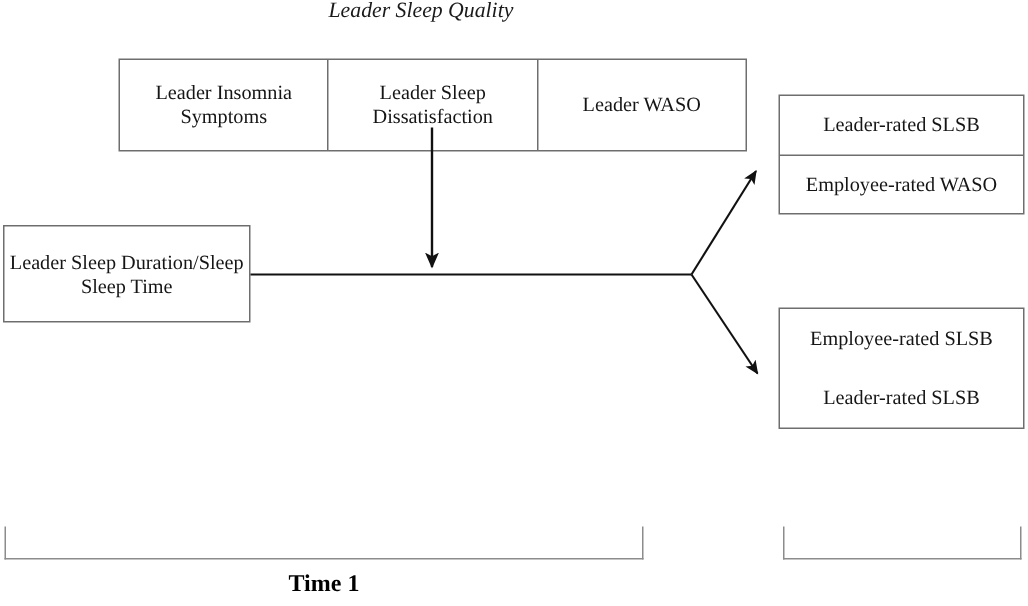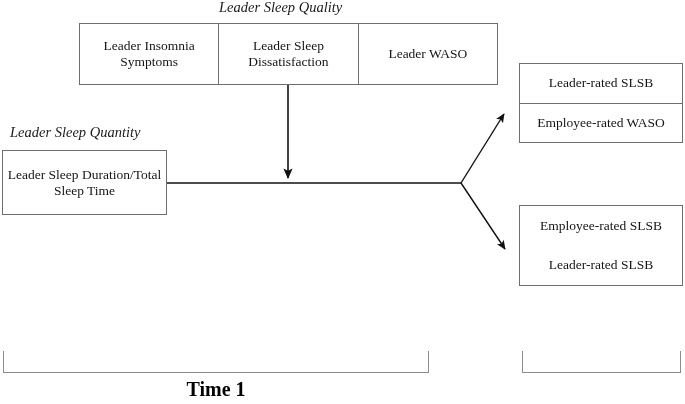--- a/index.html
+++ b/index.html
@@ -46,21 +46,21 @@
     justify-content: center;
     text-align: center;
     font-size: 13.5px;
     line-height: 16px;
     color: #151515;
     padding: 1px 3px;
   }
   .cell + .cell.col-div { border-left: 1px solid #6e6e6e; }
   .cell + .cell.row-div { border-top: 1px solid #6e6e6e; }
 
-  #top-group  { left: 79px;  top: 23px;  width: 419px; height: 62px; }
+  #top-group  { left: 79px;  top: 39px;  width: 419px; height: 62px; }
   #quantity-box { left: 2px; top: 150px; width: 165px; height: 65px; }
   #fssb-group { left: 519px; top: 63px;  width: 164px; height: 80px; }
   #slsb-group { left: 519px; top: 205px; width: 164px; height: 81px; }
 
   #caption-quality  { left: 219px; top: -1px; }
   #caption-quantity { left: 10px;  top: 124px; }
 
   
   #connectors {
     position: absolute;
@@ -76,46 +76,45 @@
     border: 1px solid #8c8c8c;
     border-top: none;
     height: 22px;
   }
   #bracket-1 { left: 3px;   top: 351px; width: 426px; }
   #bracket-2 { left: 522px; top: 351px; width: 159px; }
 
   .time-label {
     position: absolute;
     font-weight: bold;
-    font-size: 20px;
+    font-size: 16px;
     line-height: 19px;
     color: #000000;
     text-align: center;
     white-space: nowrap;
   }
   #time-1-label { left: 3px;   top: 380px; width: 426px; }
   #time-2-label { left: 522px; top: 380px; width: 159px; }
 </style>
 </head>
 <body>
 
 <div id="figure">
 
   <div class="caption abs" id="caption-quality">Leader Sleep Quality</div>
 
-  <div class="caption abs" id="caption-quantity">Leader Sleep Quantity</div>
 
   <div class="box-group" id="top-group">
     <div class="cell">Leader Insomnia Symptoms</div>
     <div class="cell col-div">Leader Sleep Dissatisfaction</div>
     <div class="cell col-div">Leader WASO</div>
   </div>
 
   <div class="box-group" id="quantity-box">
-    <div class="cell">Leader Sleep Duration/Total Sleep Time</div>
+    <div class="cell">Leader Sleep Duration/Sleep Sleep Time</div>
   </div>
 
   <div class="box-group vertical" id="fssb-group">
     <div class="cell">Leader-rated SLSB</div>
     <div class="cell row-div">Employee-rated WASO</div>
   </div>
 
   <div class="box-group vertical" id="slsb-group">
     <div class="cell row-div">Employee-rated SLSB</div>
     <div class="cell">Leader-rated SLSB</div>

